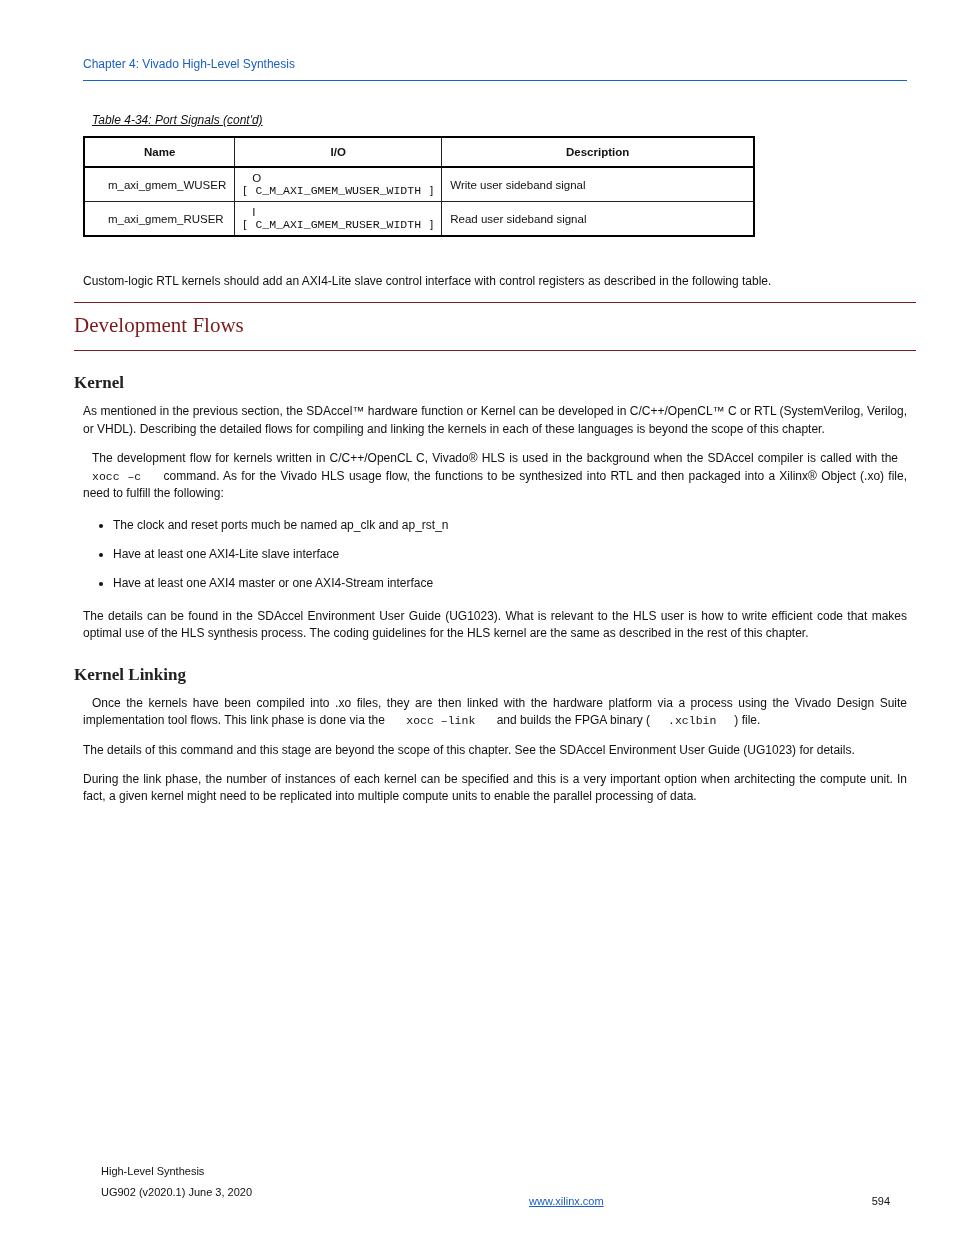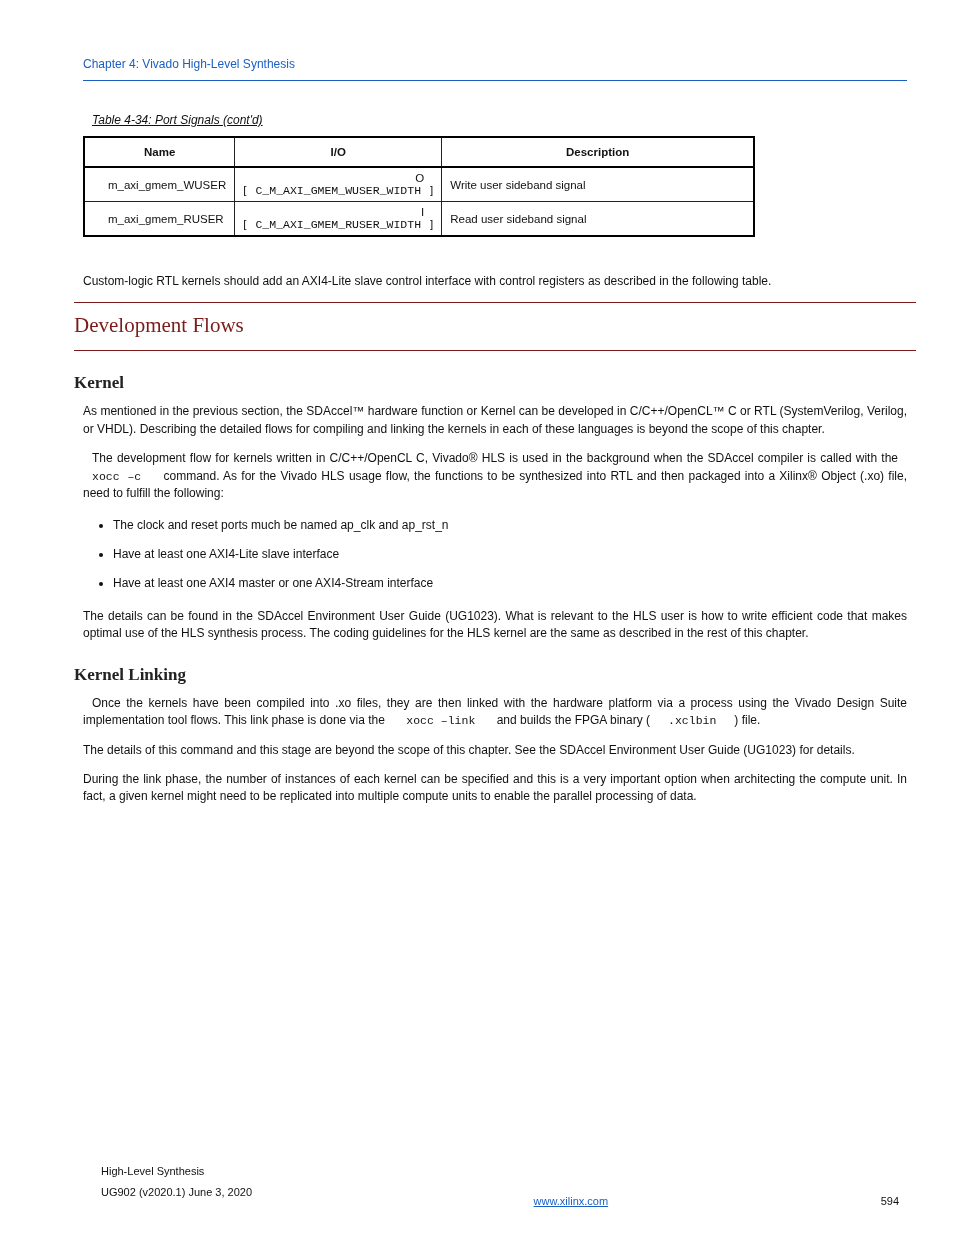--- a/index.html
+++ b/index.html
@@ -39,21 +39,21 @@
     text-align: left;
     vertical-align: middle;
     height: 22px;
   }
   table.signal-table th {
     font-weight: bold;
     text-align: center;
     height: 30px;
     border-bottom: 2.5px solid #000;
   }
-  table.signal-table td.center { text-align: right; }
+  table.signal-table td.center { text-align: left; }
   table.signal-table td.code { font-family: Liberation Sans, sans-serif; font-size: 11.5px; padding-left: 23px; }
   .col-name { width: 110px; }
   .col-dir  { width: 190px; }
   .col-desc { width: 320px; }
 
   h1.section {
     color: #7b1b1b;
     font-family: Georgia, "Times New Roman", serif;
     font-size: 21px;
     font-weight: normal;
@@ -74,21 +74,21 @@
     line-height: 1.45;
     margin-bottom: 12px;
     text-align: justify;
   }
   ul.body { margin: 6px 0 14px 30px; font-size: 12px; line-height: 1.7; }
   ul.body li { list-style: disc; margin-bottom: 2px; }
   span.code { font-family: "Courier New", monospace; font-size: 11.5px; }
 
   .footer {
     position: absolute;
-    left: 56px; right: 55px; bottom: 28px;
+    left: 56px; right: 64px; bottom: 28px;
     display: flex; align-items: flex-end;
     font-size: 11px;
   }
   .footer .mid { text-align: center; flex: 1; }
   .footer .mid .link { color: #1a5fc4; text-decoration: underline; }
   .footer .mid .copy { font-size: 10px; color: #444; margin-top: 2px; display: block; }
   .footer .right { text-align: right; }
 </style>
 </head>
 <body>

